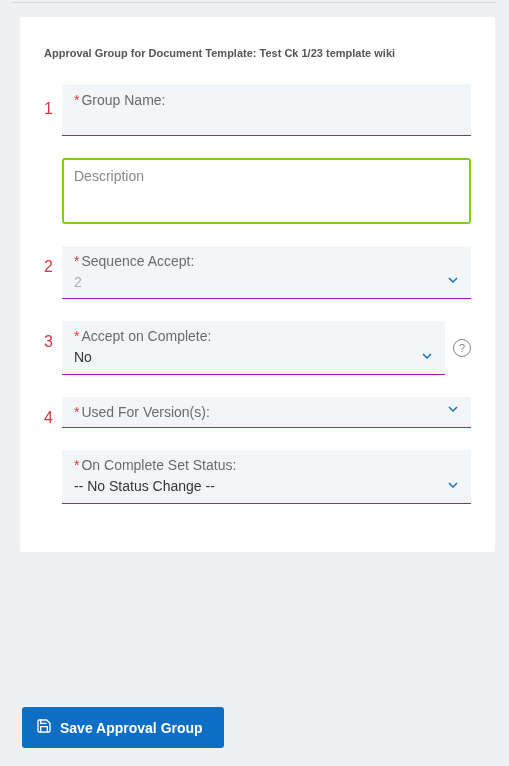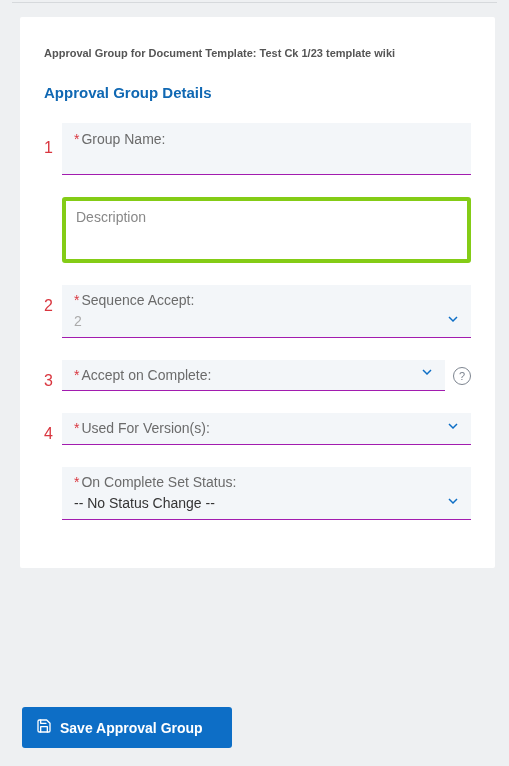--- a/index.html
+++ b/index.html
@@ -84,21 +84,21 @@
     display: block;
   }
   .field-value.dark {
     color: #353535;
   }
   .field-value.placeholder {
     color: #aaa;
   }
   .textarea-field {
     background: #ffffff;
-    border: 4px solid #84cc16;
+    border: 2px solid #84cc16;
     border-radius: 3px;
     padding: 8px 10px;
     min-height: 66px;
     font-size: 14px;
     color: #888;
   }
   .chevron {
     position: absolute;
     right: 10px;
     bottom: 10px;
@@ -123,21 +123,21 @@
     flex: 0 0 18px;
   }
   .save-btn {
     position: absolute;
     left: 22px;
     bottom: 18px;
     background: #0d6ec6;
     color: #fff;
     border: none;
     border-radius: 3px;
-    padding: 11px 29px 11px 14px;
+    padding: 11px 21px 11px 14px;
     font-size: 14px;
     font-weight: 600;
     display: inline-flex;
     align-items: center;
     gap: 8px;
     cursor: pointer;
   }
   .save-btn svg { width: 16px; height: 16px; }
   .scrollbar-stub {
     position:absolute;
@@ -146,21 +146,20 @@
 </style>
 </head>
 <body>
 
 <div class="top-divider"></div>
 
 <div class="card">
 
   <h1 class="page-title">Approval Group for Document Template: Test Ck 1/23 template wiki</h1>
 
-  <h2 class="section-title">Approval Group Details</h2>
 
   <div class="field-row">
     <div class="step-num">1</div>
     <div class="field-wrap">
       <div class="field">
         <span class="field-label">
           <span class="req">*</span><span>Group Name:</span>
         </span>
         <span class="field-value"></span>
       </div>
@@ -194,20 +193,21 @@
   </div>
 
   <div class="field-row">
     <div class="step-num mid">3</div>
     <div class="field-wrap">
       <div class="row-with-help">
         <div class="field select two-line">
           <span class="field-label">
             <span class="req">*</span><span>Accept on Complete:</span>
           </span>
+          <span class="field-value dark">No</span>
           <span class="chevron">
             <svg viewBox="0 0 24 24" fill="none" stroke="currentColor" stroke-width="2.2">
                 <polyline points="6 9 12 15 18 9"></polyline>
               </svg>
           </span>
         </div>
         <div class="help-icon">?</div>
       </div>
     </div>
   </div>

